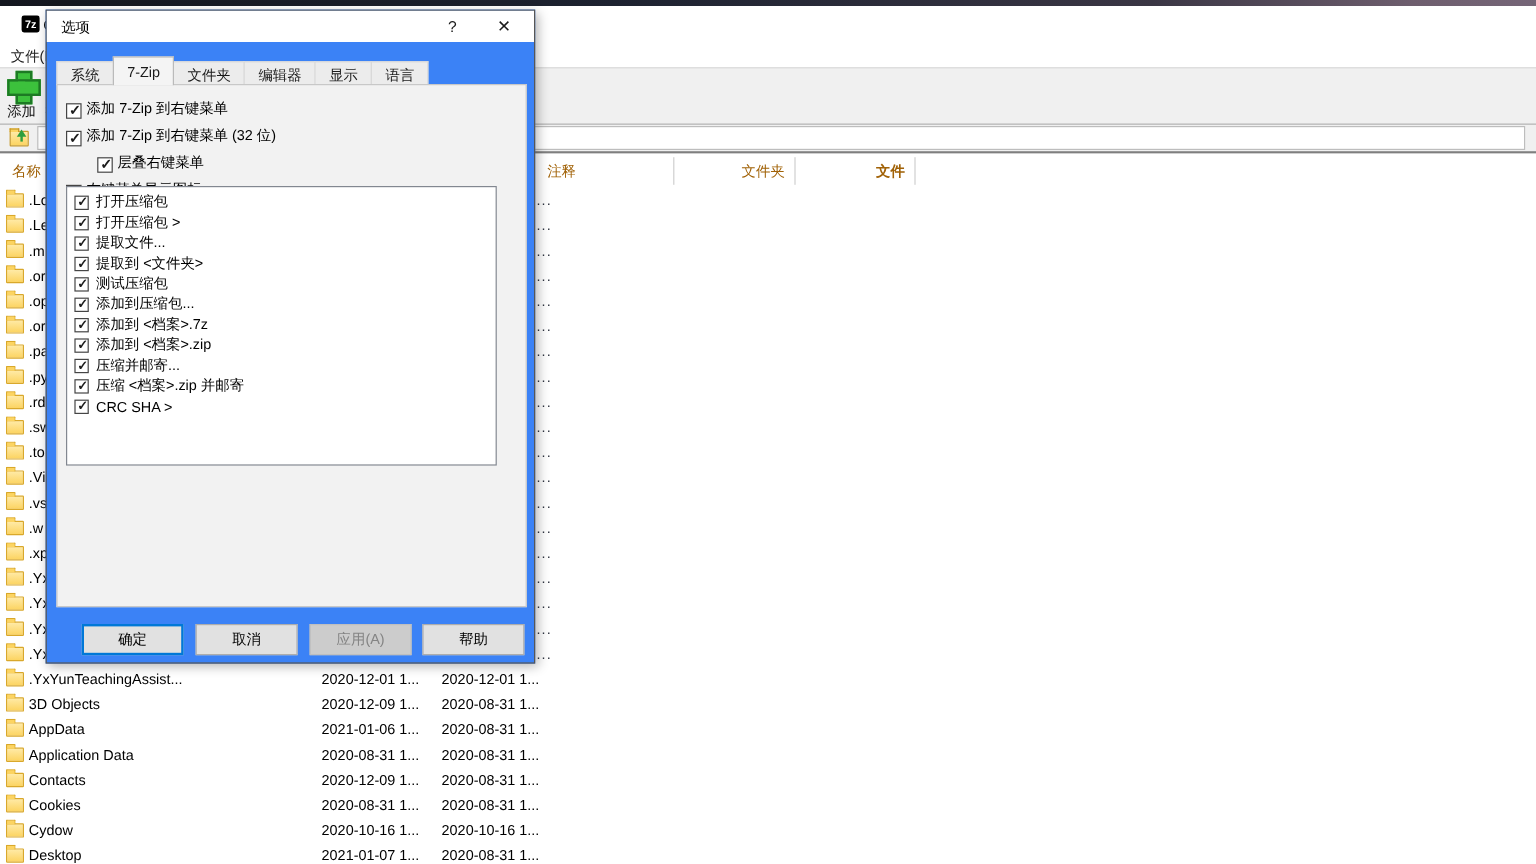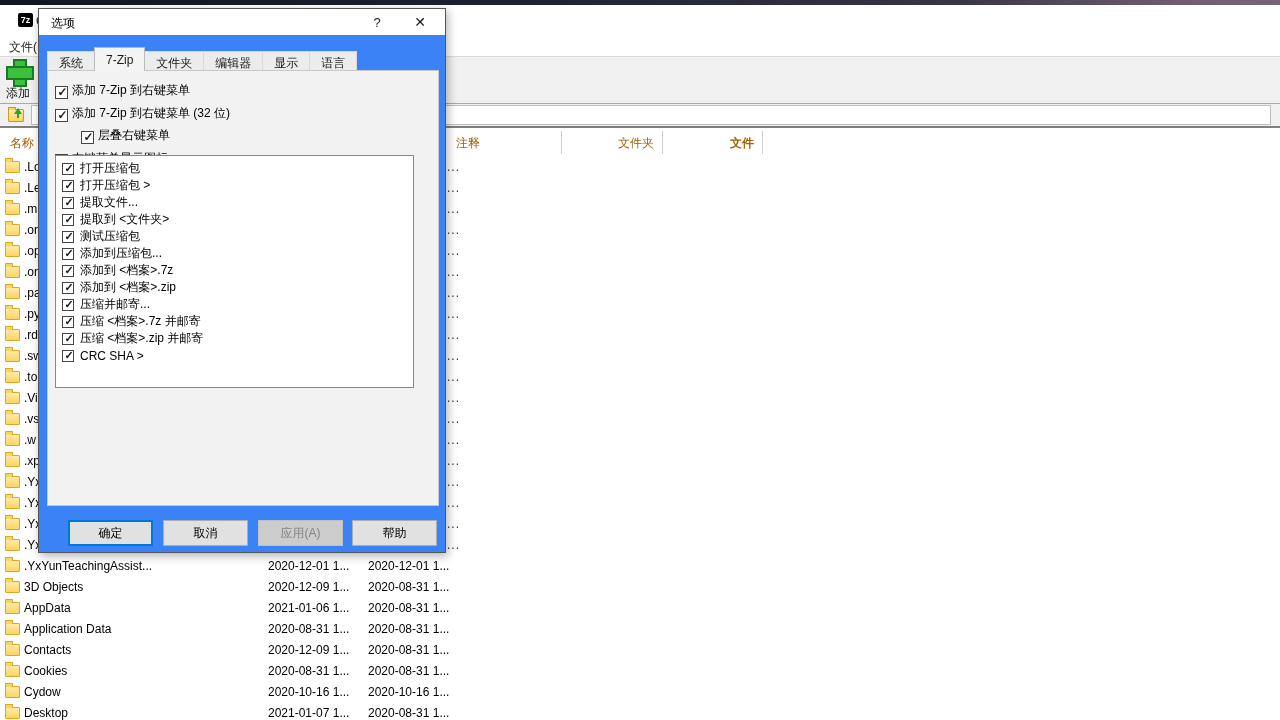--- a/index.html
+++ b/index.html
@@ -462,24 +462,20 @@
     <div class="ctx-item">
       <span class="cb checked"></span>
       <span class="opt-label">添加到 &lt;档案&gt;.zip</span>
     </div>
 
     <div class="ctx-item">
       <span class="cb checked"></span>
       <span class="opt-label">压缩并邮寄...</span>
     </div>
 
-    <div class="ctx-item">
-      <span class="cb checked"></span>
-      <span class="opt-label">压缩 &lt;档案&gt;.7z 并邮寄</span>
-    </div>
 
     <div class="ctx-item">
       <span class="cb checked"></span>
       <span class="opt-label">压缩 &lt;档案&gt;.zip 并邮寄</span>
     </div>
 
     <div class="ctx-item">
       <span class="cb checked"></span>
       <span class="opt-label">CRC SHA &gt;</span>
     </div>

